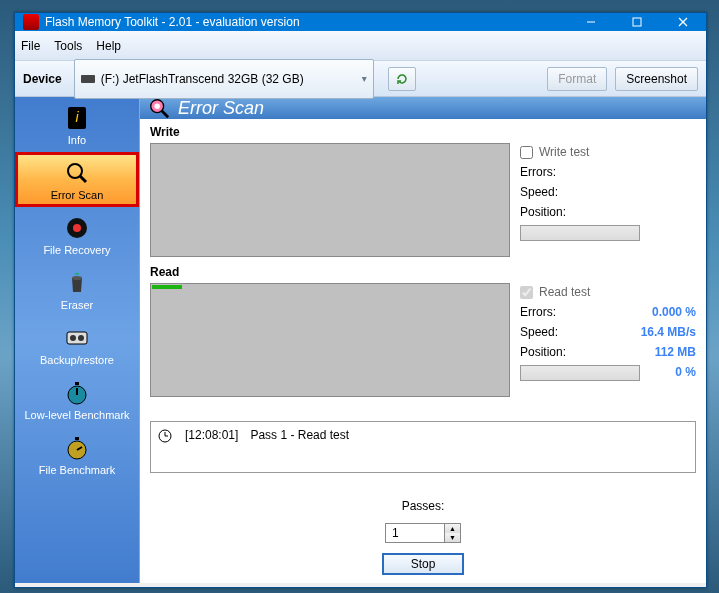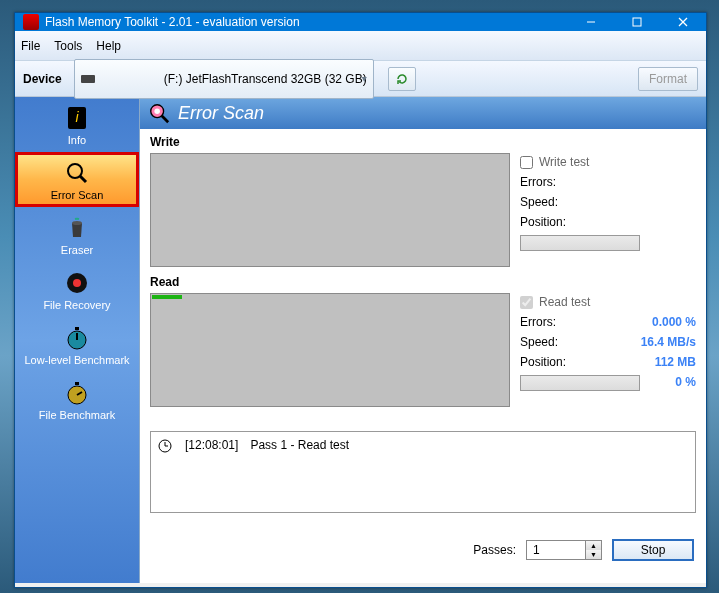--- a/index.html
+++ b/index.html
@@ -6,21 +6,21 @@
   body { background: linear-gradient(180deg, #2b5a7a 0%, #4a8db5 40%, #6ba3c7 60%, #2b5a7a 100%); width: 719px; height: 593px; overflow: hidden; }
   .window { position: absolute; left: 14px; top: 12px; width: 693px; height: 576px; background: #f0f0f0; border: 1px solid #0a4e8c; box-shadow: 0 0 3px rgba(0,0,0,0.4); }
   .titlebar { height: 18px; background: #0078d7; color: #fff; display: flex; align-items: center; font-size: 12px; }
   .titlebar .app-icon { width: 16px; height: 16px; margin: 0 6px 0 8px; background: linear-gradient(#e00,#900); border-radius: 2px; }
   .titlebar .title { flex: 1; }
   .titlebar .winbtn { width: 46px; height: 30px; display: flex; align-items: center; justify-content: center; font-size: 13px; color: #fff; }
   .titlebar .winbtn.close { }
   .menubar { height: 30px; background: linear-gradient(#f5f9ff,#dce7f5); display: flex; align-items: center; font-size: 12px; padding-left: 6px; gap: 14px; border-bottom: 1px solid #c5d5e5; }
   .toolbar { height: 36px; background: linear-gradient(#f4f8ff,#d7e5f5); display: flex; align-items: center; padding: 0 8px; border-bottom: 1px solid #b9c8d8; gap: 8px; }
   .toolbar .lbl { font-size: 12px; font-weight: bold; margin-right: 4px; }
-  .toolbar .device-combo { flex: 0 0 300px; height: 40px; background: linear-gradient(#fafdff,#e3ecf6); border: 1px solid #9fb4c9; border-radius: 2px; display: flex; align-items: center; padding: 0 6px; font-size: 12px; position: relative; justify-content: space-between; }
+  .toolbar .device-combo { flex: 0 0 300px; height: 40px; background: linear-gradient(#fafdff,#e3ecf6); border: 1px solid #9fb4c9; border-radius: 2px; display: flex; align-items: center; padding: 0 6px; font-size: 12px; position: relative; }
   .toolbar .device-combo::after { content: "▾"; position: absolute; right: 6px; color: #6a7a8a; font-size: 10px; }
   .toolbar .device-icon { display:inline-block; width:14px; height:8px; background:#444; border-radius:1px; margin-right:6px; }
   .toolbar .icobtn { width: 28px; height: 24px; background: linear-gradient(#fafdff,#dfe9f3); border: 1px solid #a8bbce; border-radius: 2px; display:flex; align-items:center; justify-content:center; margin-left: 6px; }
   .toolbar .btn { height: 24px; padding: 0 10px; background: linear-gradient(#f8fbff,#dde7f1); border: 1px solid #a8bbce; border-radius: 2px; font-size: 12px; display:flex; align-items:center; }
   .toolbar .btn.disabled { color: #9a9a9a; }
   .toolbar .spacer { flex:1; }
   .body { display: flex; height: calc(100% - 30px - 22px - 36px); }
   .sidebar { width: 125px; background: linear-gradient(180deg,#427cce 0%, #6da3e6 50%, #427cce 100%); display:flex; flex-direction:column; border-right:1px solid #8aa9c8; }
   .side-item { height: 55px; display:flex; flex-direction:column; align-items:center; justify-content:center; color:#fff; font-size:11px; cursor:pointer; }
   .side-item.active { background: linear-gradient(180deg,#ffe388 0%, #ffb74a 50%, #ff9a2e 100%); color:#000; border: 3px solid #d60000; }
@@ -34,21 +34,21 @@
   .preview { width: 360px; height: 114px; background:#c0c0c0; border:1px solid #8a8a8a; position:relative; }
   .preview .green { position:absolute; top:1px; left:1px; height:4px; background:#1db414; }
   .stats { flex:1; font-size:12px; display:flex; flex-direction:column; gap:6px; padding-top:2px; }
   .stats .line { display:flex; justify-content:space-between; }
   .stats .val { color:#3b82f6; font-weight:bold; }
   .stats input[type=checkbox]{ accent-color:#3a78c5; }
   .chklabel { display:flex; align-items:center; gap:6px; color:#666; }
   .progress { width: 120px; height:16px; border:1px solid #999; background:linear-gradient(#eaeaea,#dcdcdc); }
   .log { margin: 22px 10px; border:1px solid #999; height: 82px; font-size:12px; padding:6px; display:flex; gap:12px; }
   .log .clock { width:16px; height:16px; }
-  .bottombar { display:flex; justify-content:flex-end; align-items:center; gap:10px; padding: 4px 12px 8px 12px; font-size:12px; }
+  .bottombar { display:flex; align-items:center; gap:10px; padding: 4px 12px 8px 12px; font-size:12px;flex-direction:column; }
   .spin { display:flex; }
   .spin input { width:60px; height:20px; border:1px solid #888; font-size:12px; padding-left:6px; }
   .spin .arrows { width:16px; border:1px solid #888; border-left:0; display:flex; flex-direction:column; }
   .spin .arrows span { flex:1; display:flex; align-items:center; justify-content:center; font-size:7px; background:linear-gradient(#f4f4f4,#ddd); }
   .stopbtn { width:82px; height:22px; border:2px solid #2a6dc0; background:linear-gradient(#f6faff,#dce8f5); font-size:12px; }
 </style>
 </head>
 <body>
 
 <div class="window">
@@ -87,20 +87,21 @@
       <span>(F:) JetFlashTranscend 32GB (32 GB)</span>
     </div>
     <div class="icobtn">
       <svg width="16" height="16" viewBox="0 0 16 16">
           <path d="M4 8a4 4 0 1 1 1.2 2.8" fill="none" stroke="#2a8a2a" stroke-width="1.5"></path>
           <path d="M4 13l0-3l3 0" fill="none" stroke="#2a8a2a" stroke-width="1.5"></path>
         </svg>
     </div>
     <div class="spacer"></div>
     <div class="btn disabled">Format</div>
+    <div class="btn">Screenshot</div>
   </div>
 
   <div class="body">
     <div class="sidebar">
       <div class="side-item">
         <span class="icon">
             <svg width="26" height="26">
               <rect x="4" y="2" width="18" height="22" rx="2" fill="#000"></rect>
               <text x="13" y="17" text-anchor="middle" fill="#ffcc00" font-size="14" font-family="serif" font-style="italic">i</text>
             </svg>
@@ -108,39 +109,49 @@
         <span>Info</span>
       </div>
       <div class="side-item active">
         <span class="icon">
             <svg width="26" height="26">
               <circle cx="11" cy="11" r="7" fill="none" stroke="#000" stroke-width="2"></circle>
               <line x1="16" y1="16" x2="22" y2="22" stroke="#000" stroke-width="3"></line>
             </svg>
           </span>
         <span>Error Scan</span>
+      </div>
+      <div class="side-item">
+        <span class="icon">
+            <svg width="26" height="26">
+              <circle cx="13" cy="13" r="10" fill="#111"></circle>
+              <circle cx="13" cy="13" r="4" fill="#e33"></circle>
+            </svg>
+          </span>
+        <span>File Recovery</span>
       </div>
       <div class="side-item">
         <span class="icon">
             <svg width="26" height="26">
               <path d="M8 8h10l-1 14h-8z" fill="#3a3a3a"></path>
               <ellipse cx="13" cy="8" rx="5" ry="2" fill="#555"></ellipse>
               <path d="M11 4a4 2 0 0 1 4 0" fill="none" stroke="#2a8" stroke-width="2"></path>
             </svg>
           </span>
         <span>Eraser</span>
       </div>
       <div class="side-item">
         <span class="icon">
             <svg width="26" height="26">
-              <circle cx="13" cy="13" r="10" fill="#111"></circle>
-              <circle cx="13" cy="13" r="4" fill="#e33"></circle>
-            </svg>
-          </span>
-        <span>File Recovery</span>
+              <rect x="3" y="7" width="20" height="12" rx="2" fill="#ddd" stroke="#000"></rect>
+              <circle cx="9" cy="13" r="3" fill="#333"></circle>
+              <circle cx="17" cy="13" r="3" fill="#333"></circle>
+            </svg>
+          </span>
+        <span>Backup/restore</span>
       </div>
       <div class="side-item">
         <span class="icon">
             <svg width="26" height="26">
               <circle cx="13" cy="15" r="9" fill="#1a8aa0" stroke="#000"></circle>
               <line x1="13" y1="15" x2="13" y2="8" stroke="#000" stroke-width="2"></line>
               <rect x="11" y="2" width="4" height="3" fill="#000"></rect>
             </svg>
           </span>
         <span>Low-level Benchmark</span>

